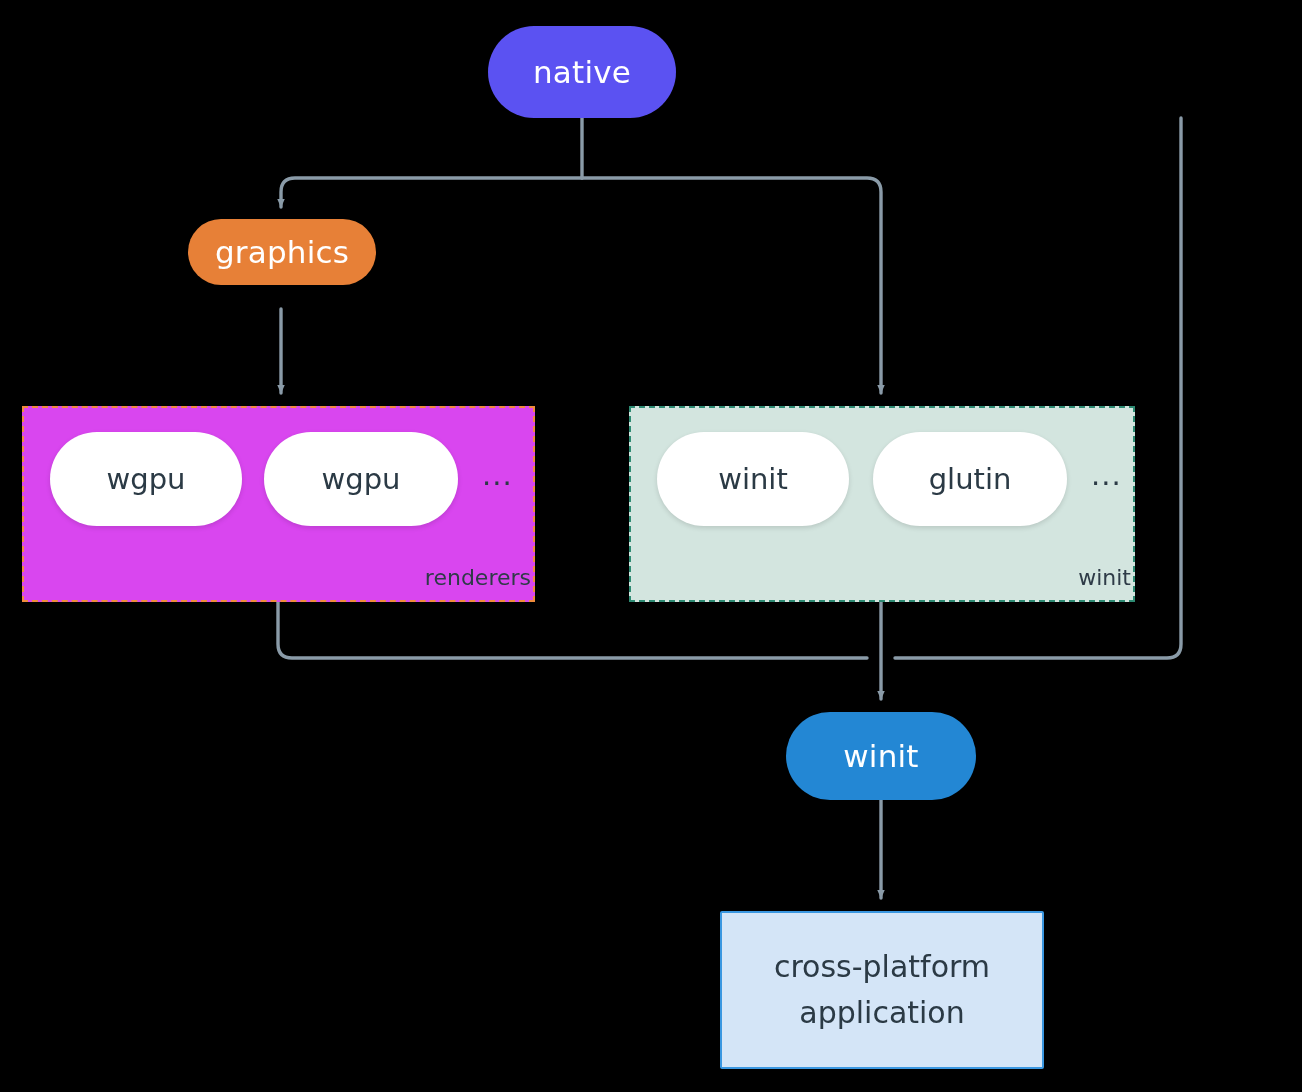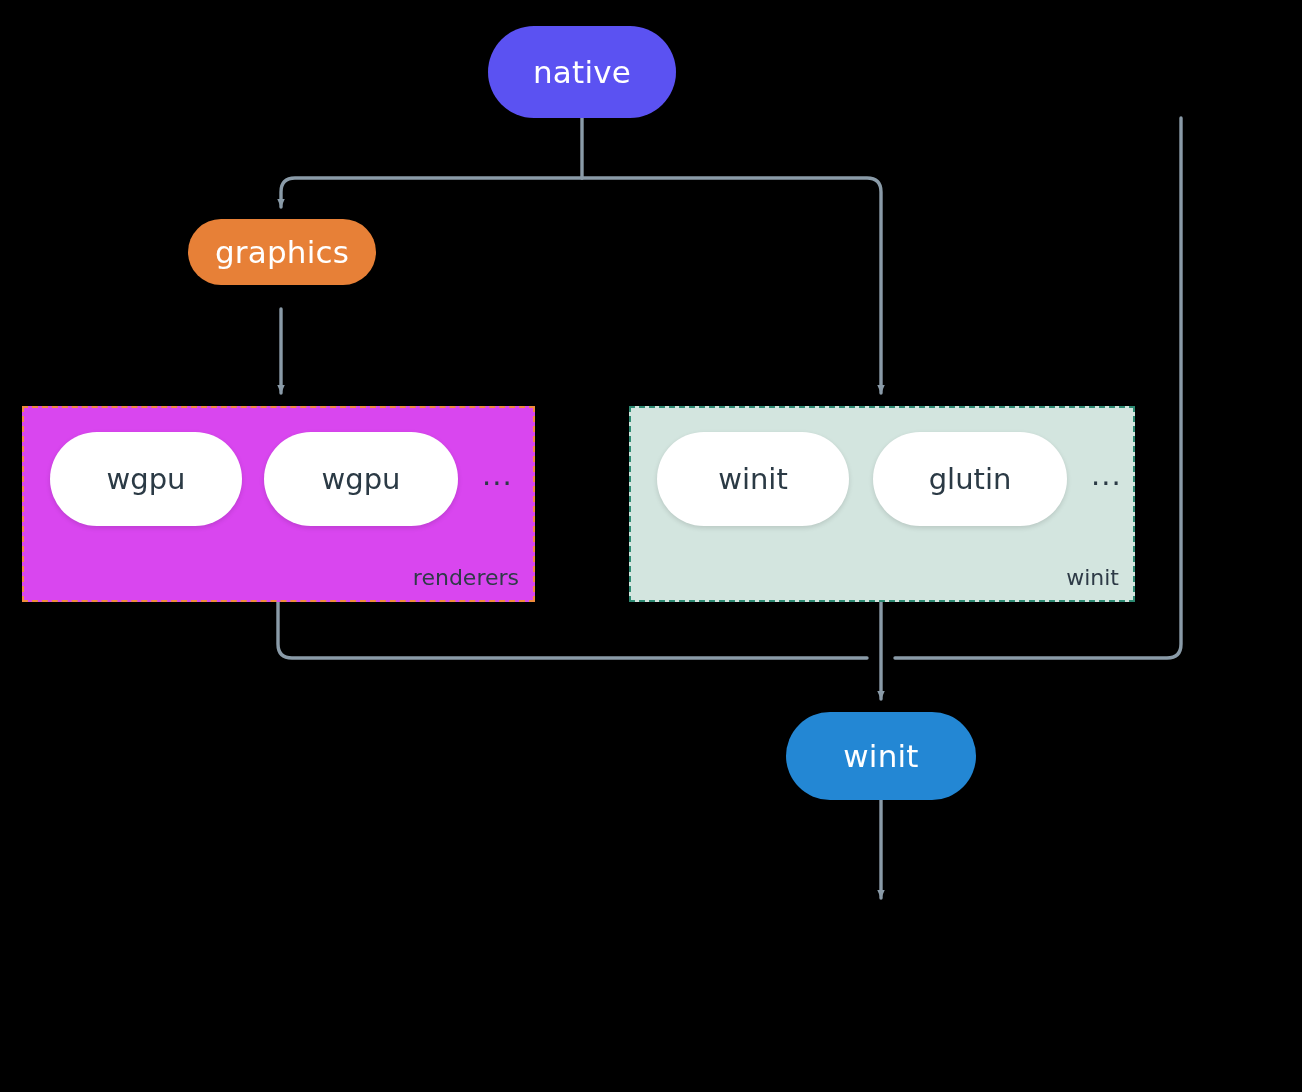--- a/index.html
+++ b/index.html
@@ -69,21 +69,21 @@
     background: #d946ef;
     border: 2px dashed #F08C3C;
   }
   #group-shells {
     left: 629px; top: 406px; width: 506px; height: 196px;
     background: #D3E5DF;
     border: 2px dashed #2E8B73;
   }
   .group-label {
     position: absolute;
-    right: 14px;
+    right: 2px;
     bottom: 10px;
     font-size: 22px;
     color: #2E3B47;
     margin-left: 16px;
   }
   .chip {
     position: absolute;
     display: flex;
     align-items: center;
     justify-content: center;
@@ -179,14 +179,18 @@
       <span>glutin</span>
     </div>
     <div class="ellipsis" id="ellipsis-shells">...</div>
     <div class="group-label">winit</div>
   </div>
 
   <div class="node pill pill-lg" id="node-iced">
     <span>winit</span>
   </div>
 
+  <div class="node" id="node-app">
+    <span>cross-platform</span>
+    <span>application</span>
+  </div>
 
 </div>
 
 </body></html>

